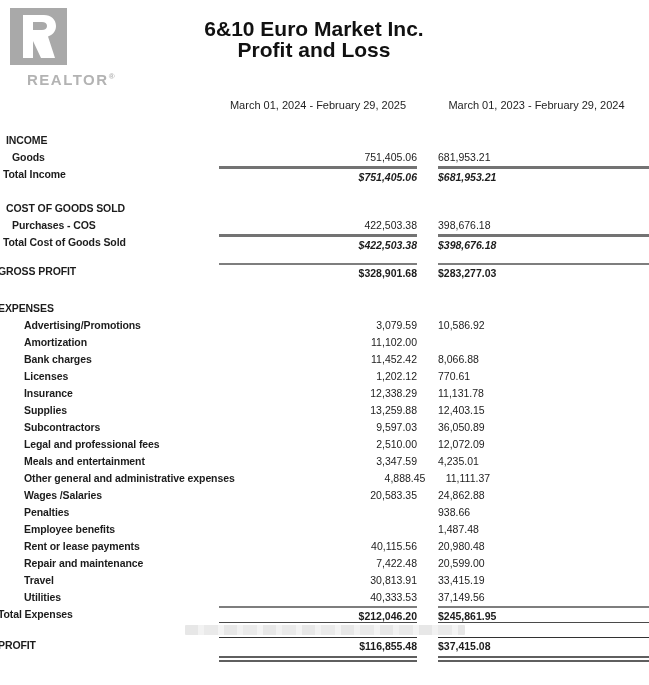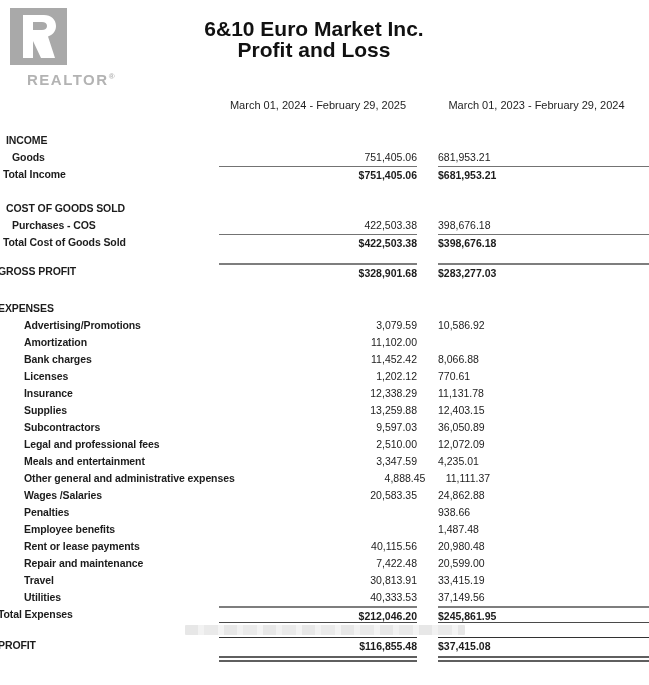--- a/index.html
+++ b/index.html
@@ -31,21 +31,21 @@
   
   .section  .lbl{padding-left:6px;}
   .item     .lbl{padding-left:12px;}
   .total    .lbl{padding-left:3px;}
   .expitem  .lbl{padding-left:24px;}
   .section-flush .lbl,.grand .lbl,.totalexp .lbl,.profit .lbl{margin-left:-2px;}
   
   .total .v1,.total .v2,.grand .v1,.grand .v2,
   .totalexp .v1,.totalexp .v2,.profit .v1,.profit .v2{font-weight:bold;}
   
-  .total .v1,.total .v2{border-top:1px solid #737373;}
+  .total .v1,.total .v2{border-top:3px solid #737373;font-style:italic;}
   .grand .v1,.grand .v2{border-top:2px solid #7e7e7e;}
   .totalexp .v1,.totalexp .v2{border-top:2px solid #7e7e7e;border-bottom:1px solid #4a4a4a;}
   .profit .v1,.profit .v2{border-top:1px solid #323232;}
   .dblrule{height:auto;margin-top:2px;}
   .dblrule .v1,.dblrule .v2{height:6px;border-top:2px solid #5f5f5f;border-bottom:2px solid #5f5f5f;}
   
   .sp-s{height:12px;}.sp-m{height:17px;}.sp-l{height:20px;}
   
   .watermark{margin:2px 0 2px 185px;width:280px;height:10px;opacity:.85;
     background:repeating-linear-gradient(90deg,#e3e3e3 0 13px,#f0f0f0 13px 19px,#e7e7e7 19px 33px,#f3f3f3 33px 39px);

